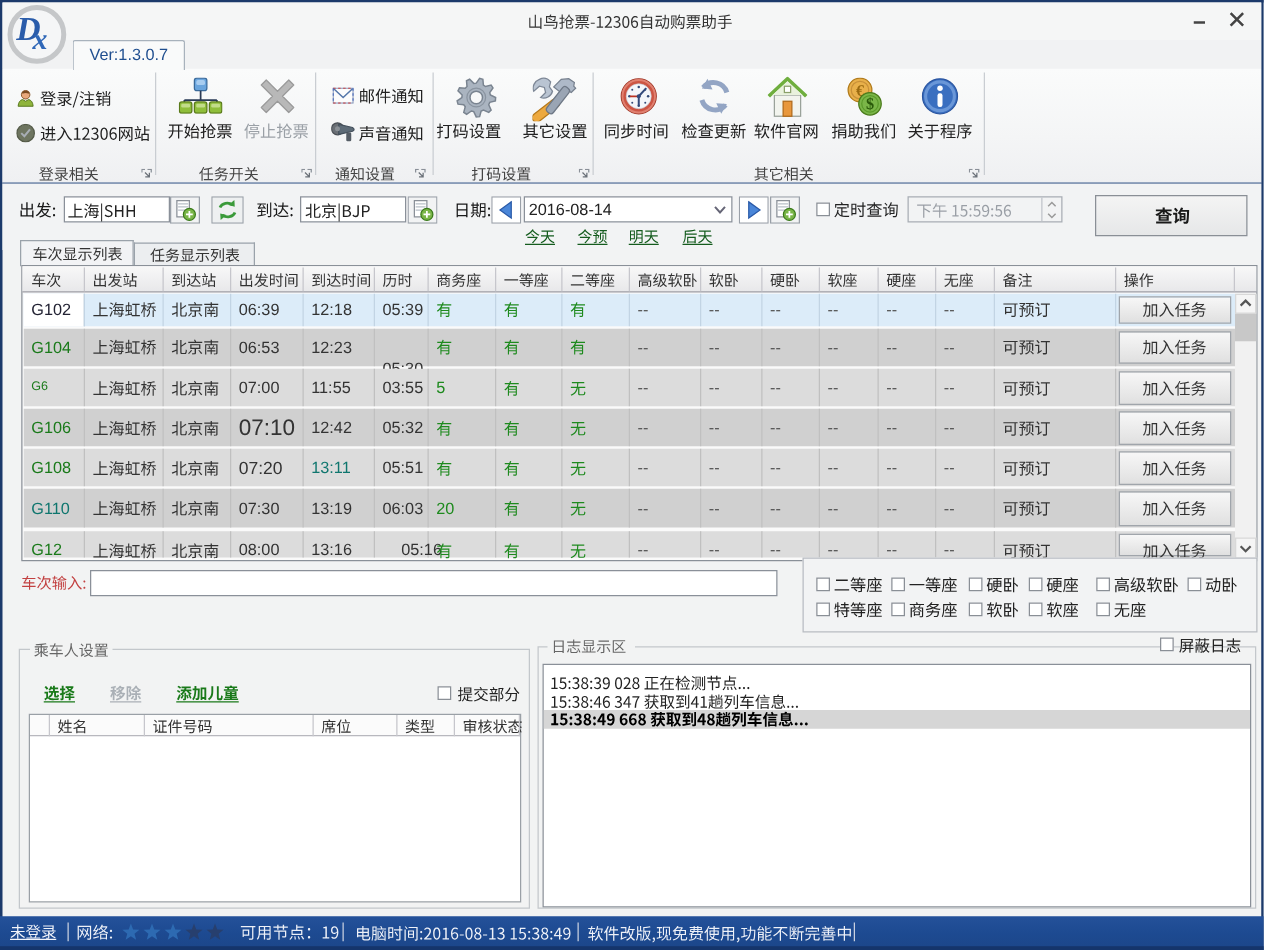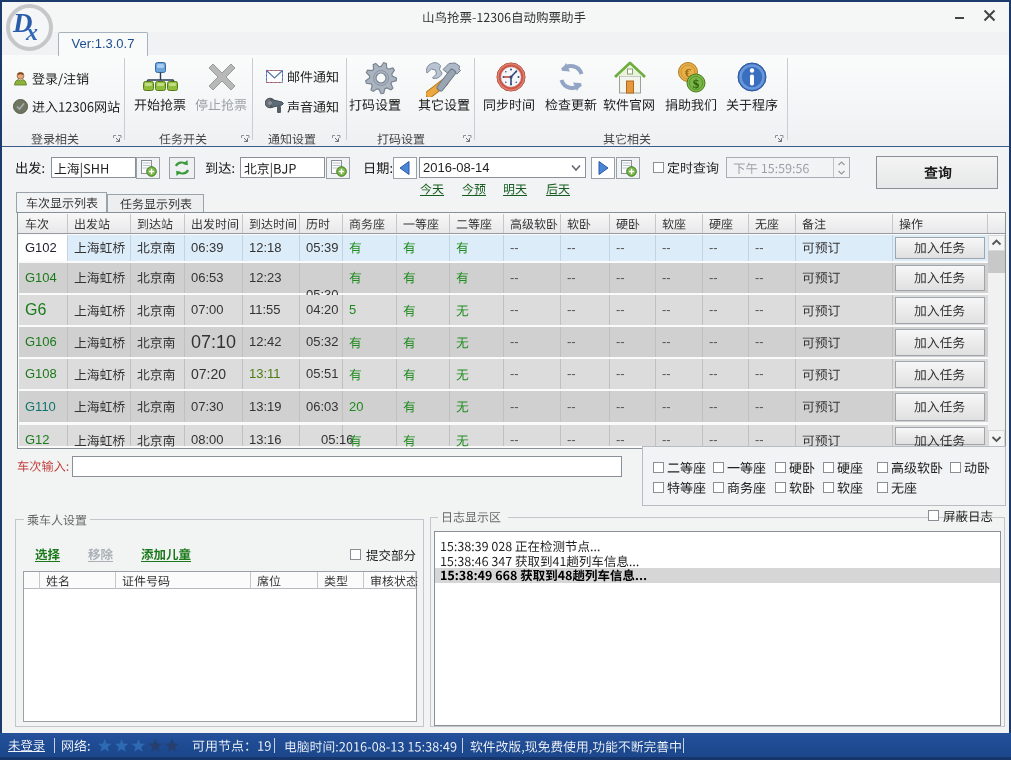--- a/index.html
+++ b/index.html
@@ -610,34 +610,34 @@
 <div style="position:absolute;left:396px;top:295px;width:1px;height:30px;background:#c0c0c0"></div>
 <div style="position:absolute;left:449px;top:295px;width:1px;height:30px;background:#c0c0c0"></div>
 <div style="position:absolute;left:503px;top:295px;width:1px;height:30px;background:#c0c0c0"></div>
 <div style="position:absolute;left:560px;top:295px;width:1px;height:30px;background:#c0c0c0"></div>
 <div style="position:absolute;left:609px;top:295px;width:1px;height:30px;background:#c0c0c0"></div>
 <div style="position:absolute;left:655px;top:295px;width:1px;height:30px;background:#c0c0c0"></div>
 <div style="position:absolute;left:702px;top:295px;width:1px;height:30px;background:#c0c0c0"></div>
 <div style="position:absolute;left:748px;top:295px;width:1px;height:30px;background:#c0c0c0"></div>
 <div style="position:absolute;left:795px;top:295px;width:1px;height:30px;background:#c0c0c0"></div>
 <div style="position:absolute;left:892px;top:295px;width:1px;height:30px;background:#c0c0c0"></div>
-<div style="position:absolute;left:25px;top:300.0px;font-size:16px;line-height:20px;color:#1a7a1a;font-weight:400;white-space:nowrap">G6</div>
+<div style="position:absolute;left:25px;top:300.0px;font-size:10px;line-height:20px;color:#1a7a1a;font-weight:400;white-space:nowrap">G6</div>
 <svg class="t" style="left:74.0px;top:300.5px;fill:#333" width="52" height="19">
     <g transform="translate(0,14.5)">
       <use href="#t51"></use>
     </g>
   </svg>
 <svg class="t" style="left:137.0px;top:300.5px;fill:#333" width="39" height="19">
     <g transform="translate(0,14.5)">
       <use href="#t52"></use>
     </g>
   </svg>
 <div style="position:absolute;left:191px;top:300.0px;font-size:13px;line-height:20px;color:#333;font-weight:400;white-space:nowrap">07:00</div>
 <div style="position:absolute;left:249px;top:300.0px;font-size:13px;line-height:20px;color:#333;font-weight:400;white-space:nowrap">11:55</div>
-<div style="position:absolute;left:306px;top:300.0px;font-size:13px;line-height:20px;color:#333;font-weight:400;white-space:nowrap">04:20</div>
+<div style="position:absolute;left:306px;top:300.0px;font-size:13px;line-height:20px;color:#333;font-weight:400;white-space:nowrap">03:55</div>
 <div style="position:absolute;left:349px;top:300.0px;font-size:13px;line-height:20px;color:#1e8a1e;font-weight:400;white-space:nowrap">5</div>
 <svg class="t" style="left:403.0px;top:300.5px;fill:#1e8a1e" width="14" height="19">
     <g transform="translate(0,14.5)">
       <use href="#t53"></use>
     </g>
   </svg>
 <svg class="t" style="left:456.0px;top:300.5px;fill:#1e8a1e" width="14" height="19">
     <g transform="translate(0,14.5)">
       <path id="t56" d="M1.5 -9.9V-8.9H5.7C5.7 -8 5.6 -7.1 5.5 -6.1H0.7V-5.2H5.3C4.8 -3 3.5 -0.9 0.5 0.2C0.7 0.4 1 0.8 1.2 1C4.5 -0.3 5.7 -2.7 6.3 -5.2H6.5V-0.8C6.5 0.4 6.9 0.7 8.2 0.7C8.5 0.7 10.3 0.7 10.6 0.7C11.9 0.7 12.2 0.2 12.3 -1.9C12 -1.9 11.6 -2.1 11.4 -2.3C11.3 -0.5 11.2 -0.2 10.6 -0.2C10.2 -0.2 8.6 -0.2 8.3 -0.2C7.7 -0.2 7.5 -0.3 7.5 -0.8V-5.2H12.2V-6.1H6.4C6.6 -7.1 6.6 -8 6.7 -8.9H11.4V-9.9Z"></path>
     </g>
@@ -744,21 +744,21 @@
     <g transform="translate(0,14.5)">
       <use href="#t51"></use>
     </g>
   </svg>
 <svg class="t" style="left:137.0px;top:364.5px;fill:#333" width="39" height="19">
     <g transform="translate(0,14.5)">
       <use href="#t52"></use>
     </g>
   </svg>
 <div style="position:absolute;left:191px;top:364.0px;font-size:14px;line-height:20px;color:#333;font-weight:400;white-space:nowrap">07:20</div>
-<div style="position:absolute;left:249px;top:364.0px;font-size:13px;line-height:20px;color:#4d7c0f;font-weight:400;white-space:nowrap">13:11</div>
+<div style="position:absolute;left:249px;top:364.0px;font-size:13px;line-height:20px;color:#0f766e;font-weight:400;white-space:nowrap">13:11</div>
 <div style="position:absolute;left:306px;top:364.0px;font-size:13px;line-height:20px;color:#333;font-weight:400;white-space:nowrap">05:51</div>
 <svg class="t" style="left:349.0px;top:364.5px;fill:#1e8a1e" width="14" height="19">
     <g transform="translate(0,14.5)">
       <use href="#t53"></use>
     </g>
   </svg>
 <svg class="t" style="left:403.0px;top:364.5px;fill:#1e8a1e" width="14" height="19">
     <g transform="translate(0,14.5)">
       <use href="#t53"></use>
     </g>

